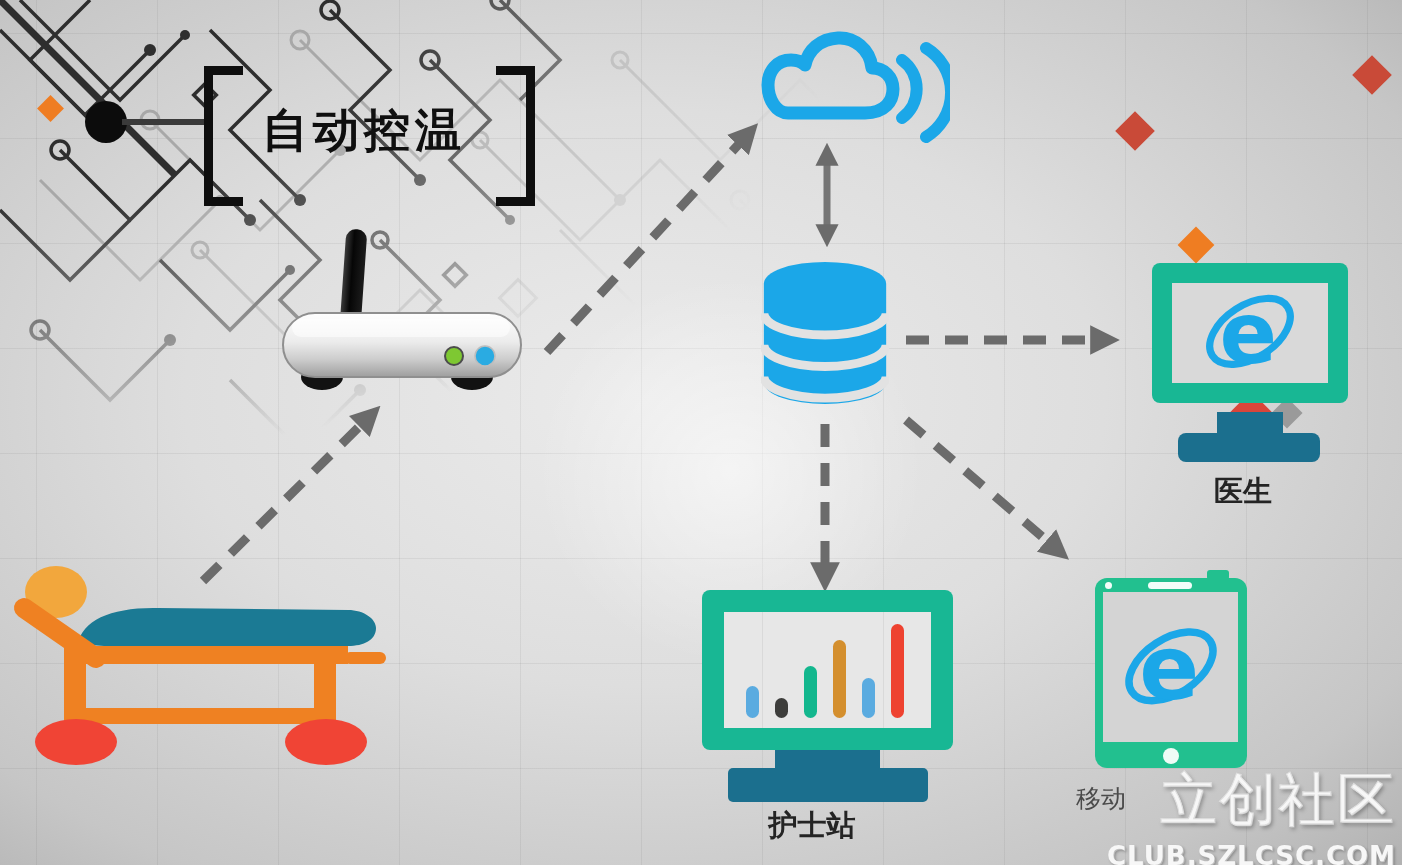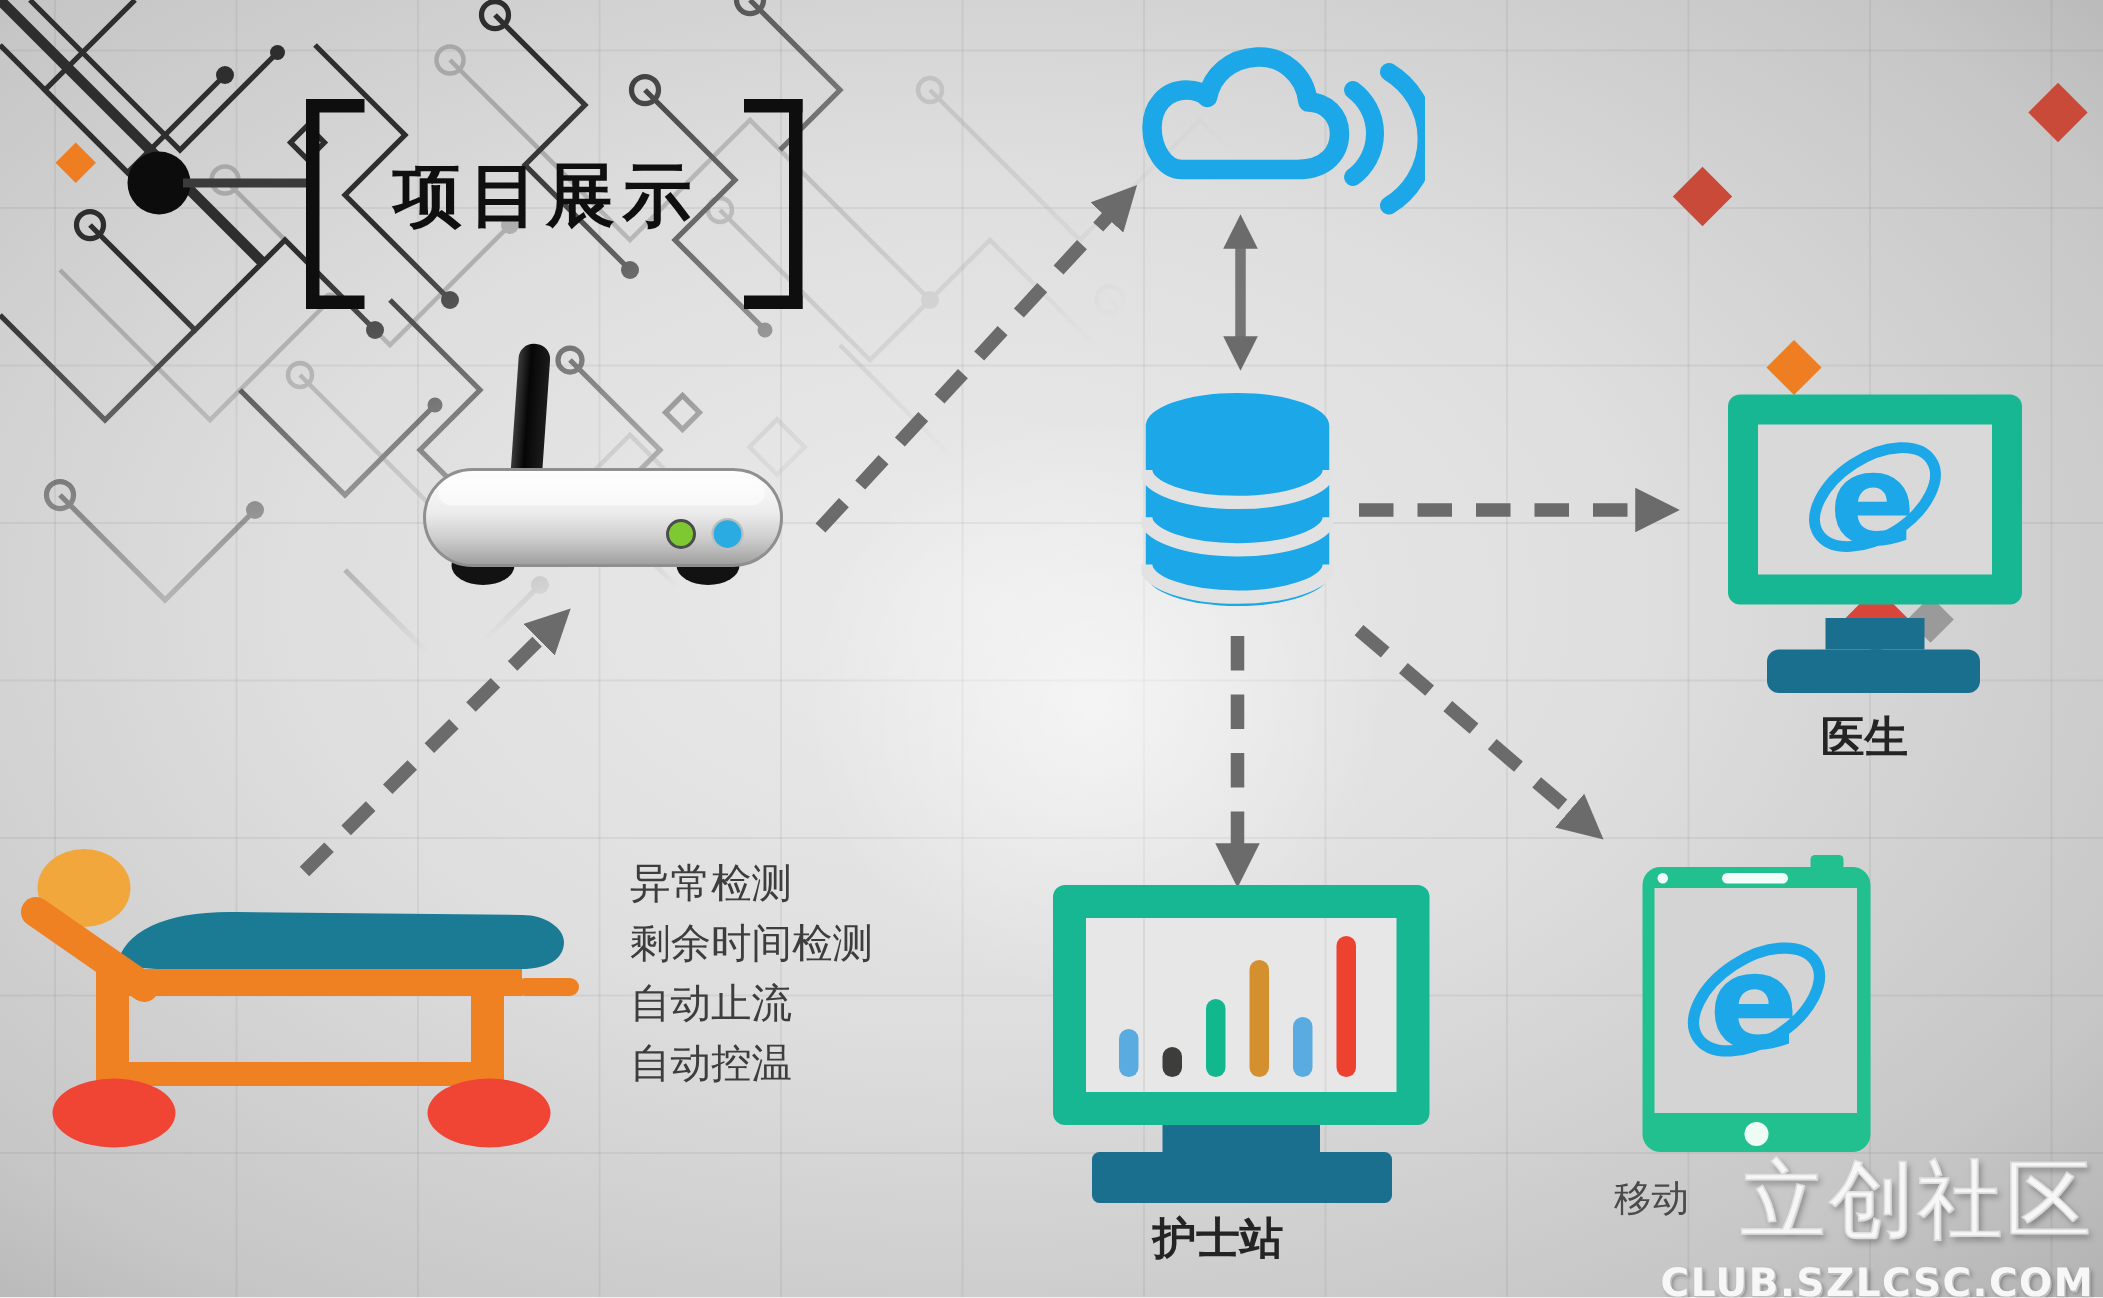--- a/index.html
+++ b/index.html
@@ -123,21 +123,21 @@
       <circle cx="40" cy="330" r="9"></circle>
         <circle cx="380" cy="240" r="8"></circle>
         <circle cx="500" cy="0" r="9"></circle>
     </g>
   </svg>
 
   <div class="black-dot"></div>
   <div class="dot-line"></div>
   <div class="bracket l" style="left:204px;top:66px;"></div>
   <div class="bracket r" style="left:496px;top:66px;"></div>
-  <div class="title">项目展示</div>
+  <div class="title">自动控温</div>
 
   <div class="abs" style="inset:0;">
       <div style="position: absolute; left: 1121px; top: 117px; width: 28px; height: 28px; background: rgb(201, 74, 56); transform: rotate(45deg);"></div>
       <div style="position: absolute; left: 1358px; top: 61px; width: 28px; height: 28px; background: rgb(201, 74, 56); transform: rotate(45deg);"></div>
       <div style="position: absolute; left: 1183px; top: 232px; width: 26px; height: 26px; background: rgb(239, 125, 34); transform: rotate(45deg);"></div>
       <div style="position: absolute; left: 40.5px; top: 98.5px; width: 19px; height: 19px; background: rgb(239, 125, 34); transform: rotate(45deg);"></div>
     </div>
 
   <svg class="abs" style="left:0;top:0;" width="1402" height="865">
     <defs>
@@ -195,26 +195,20 @@
     <line x1="16" y1="46" x2="88" y2="96" stroke="#ef8122" stroke-width="20" stroke-linecap="round"></line>
     <rect x="56" y="84" width="284" height="18" fill="#ef8122"></rect>
     <rect x="336" y="90" width="42" height="12" rx="6" fill="#ef8122"></rect>
     <rect x="56" y="84" width="22" height="78" fill="#ef8122"></rect>
     <rect x="306" y="84" width="22" height="78" fill="#ef8122"></rect>
     <rect x="56" y="146" width="272" height="16" fill="#ef8122"></rect>
     <ellipse cx="68" cy="180" rx="41" ry="23" fill="#f04435"></ellipse>
     <ellipse cx="318" cy="180" rx="41" ry="23" fill="#f04435"></ellipse>
   </svg>
 
-  <div class="features">
-    <p>异常检测</p>
-    <p>剩余时间检测</p>
-    <p>自动止流</p>
-    <p>自动控温</p>
-  </div>
 
   <div class="monitor-frame" style="left:702px;top:590px;width:251px;height:160px;"></div>
   <div class="monitor-screen" style="left:724px;top:612px;width:207px;height:116px;"></div>
   <div class="bar-chart">
       <div class="bar" style="height: 32px; background: rgb(90, 171, 224);"></div>
       <div class="bar" style="height: 20px; background: rgb(61, 61, 59);"></div>
       <div class="bar" style="height: 52px; background: rgb(19, 183, 142);"></div>
       <div class="bar" style="height: 78px; background: rgb(212, 143, 46);"></div>
       <div class="bar" style="height: 40px; background: rgb(90, 171, 224);"></div>
       <div class="bar" style="height: 94px; background: rgb(238, 66, 48);"></div>

